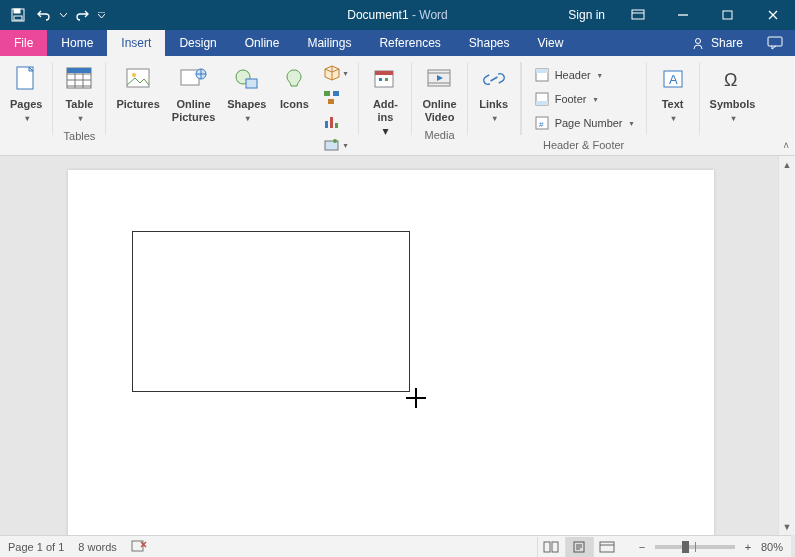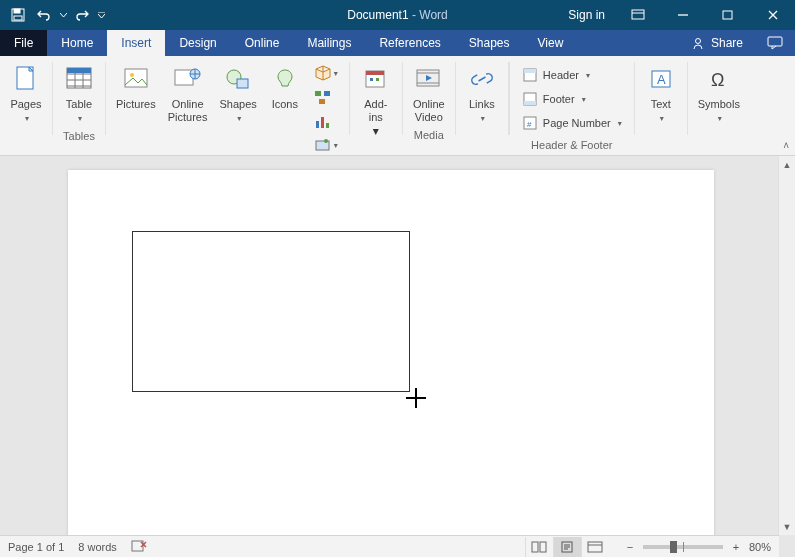--- a/index.html
+++ b/index.html
@@ -13,58 +13,58 @@
   .qat .sep-caret { width: 10px; display:flex; align-items:center; justify-content:center;}
   .title-center { position: absolute; left: 0; right: 0; text-align: center; font-size: 12px; pointer-events: none; }
   .title-center .dim { color: #c3d1e8; }
   .title-right { margin-left: auto; display: flex; align-items: center; gap: 0; }
   .title-right .tbtn { width: 45px; height: 30px; display: flex; align-items: center; justify-content: center; font-size: 12px; color:#fff; }
   .title-right .signin { width:auto; padding:0 10px; font-size:12px; color:#fff; }
   
   
   .tabsbar { height: 26px; background: #2b579a; display: flex; align-items: stretch; color: #fff; }
   .tab { padding: 0 14px; display: flex; align-items: center; font-size: 12px; cursor: pointer; }
-  .tab.file { background: #0f172a; }
+  .tab.file { background: #ec4899; }
   .tab.active { background: #f3f3f3; color: #2b579a; }
   .tabsbar .spacer { flex: 1; }
   .tellme { display:flex; align-items:center; gap:5px; padding:0 10px; color:#c9d6ec; font-size:12px;}
   .tellme svg { stroke:#c9d6ec; }
   .sharebtn { display:flex; align-items:center; gap:6px; padding:0 12px; color:#fff; font-size:12px;}
   .commenticn { width:40px; display:flex; align-items:center; justify-content:center;}
   
   
   .ribbon { height: 100px; background: #f3f3f3; border-bottom: 1px solid #d4d4d4; display: flex; position:relative; }
   .group { display:flex; flex-direction:column; align-items:center; padding: 4px 6px 0 6px; position:relative; }
   .group .row { display:flex; align-items:flex-start; gap:4px; }
   .group .glabel { font-size:11px; color:#666; height:18px; display:flex; align-items:center; }
   .vsep { width:1px; background:#e1e1e1; margin: 6px 0 20px 0; }
   .bigbtn { display:flex; flex-direction:column; align-items:center; justify-content:flex-start; padding:2px 4px; min-width:40px; }
   .bigbtn .icn { height:34px; display:flex; align-items:center; justify-content:center; }
-  .bigbtn .lbl { font-size:11px; text-align:center; line-height:13px; padding-top:2px; color:#444; }
+  .bigbtn .lbl { font-size:11px; text-align:center; line-height:13px; padding-top:2px; color:#444;font-weight:bold; }
   .bigbtn .lbl .caret, .smallbtn .caret, .menuitem .caret { font-size:8px; color:#666; padding-left:2px;}
   .stack { display:flex; flex-direction:column; gap:2px; padding:2px 2px; }
   .smallbtn { height:22px; display:flex; align-items:center; padding:0 3px; }
   .menuitem { height:22px; display:flex; align-items:center; gap:5px; padding:0 4px; font-size:11px; color:#444; white-space:nowrap;}
   .menuitem svg { flex-shrink:0; }
   .collapse { position:absolute; right:6px; bottom:4px; color:#666; font-size:10px; }
   
   
   .docarea { position:absolute; top:156px; left:0; right:0; bottom:22px; background:#e6e6e6; overflow:hidden; }
   .page { position:absolute; left:68px; top:14px; width:646px; height:370px; background:#fff; box-shadow: 0 0 3px rgba(0,0,0,0.15); }
   .rect { position:absolute; left:64px; top:61px; width:278px; height:161px; border:1px solid #333; background:#fff; }
   .crosshair { position:absolute; left:338px; top:218px; width:20px; height:20px; }
   .crosshair:before, .crosshair:after { content:""; position:absolute; background:#000; }
   .crosshair:before { left:0; top:9px; width:20px; height:2px; }
   .crosshair:after { left:9px; top:0; width:2px; height:20px; }
   .vscroll { position:absolute; right:0; top:0; bottom:0; width:17px; background:#f0f0f0; border-left:1px solid #e0e0e0; display:flex; flex-direction:column; align-items:center; }
   .vscroll .arrow { height:17px; width:100%; display:flex; align-items:center; justify-content:center; color:#666; font-size:9px;}
   .vscroll .track { flex:1; }
   
   
-  .statusbar { position:absolute; bottom:0; left:0; right:16px; height:22px; background:#f3f3f3; border-top:1px solid #d4d4d4; display:flex; align-items:center; font-size:11px; color:#555; padding:0 8px; gap:14px; }
+  .statusbar { position:absolute; bottom:0; left:0; right:4px; height:22px; background:#f3f3f3; border-top:1px solid #d4d4d4; display:flex; align-items:center; font-size:11px; color:#555; padding:0 8px; gap:14px; }
   .statusbar .spacer { flex:1; }
   .viewbtns { display:flex; gap:0; }
   .viewbtn { width:28px; height:20px; display:flex; align-items:center; justify-content:center; border-left:1px solid #ddd; }
   .viewbtn.active { background:#d8d8d8; }
   .zoom { display:flex; align-items:center; gap:6px; }
   .zoom .slider { width:80px; height:4px; background:#c8c8c8; position:relative; }
   .zoom .slider .tick { position:absolute; left:50%; top:-3px; width:1px; height:10px; background:#888;}
   .zoom .slider .thumb { position:absolute; left:34%; top:-4px; width:7px; height:12px; background:#666;}
   .zoom .pm { width:14px; text-align:center; color:#555; }
 </style>

